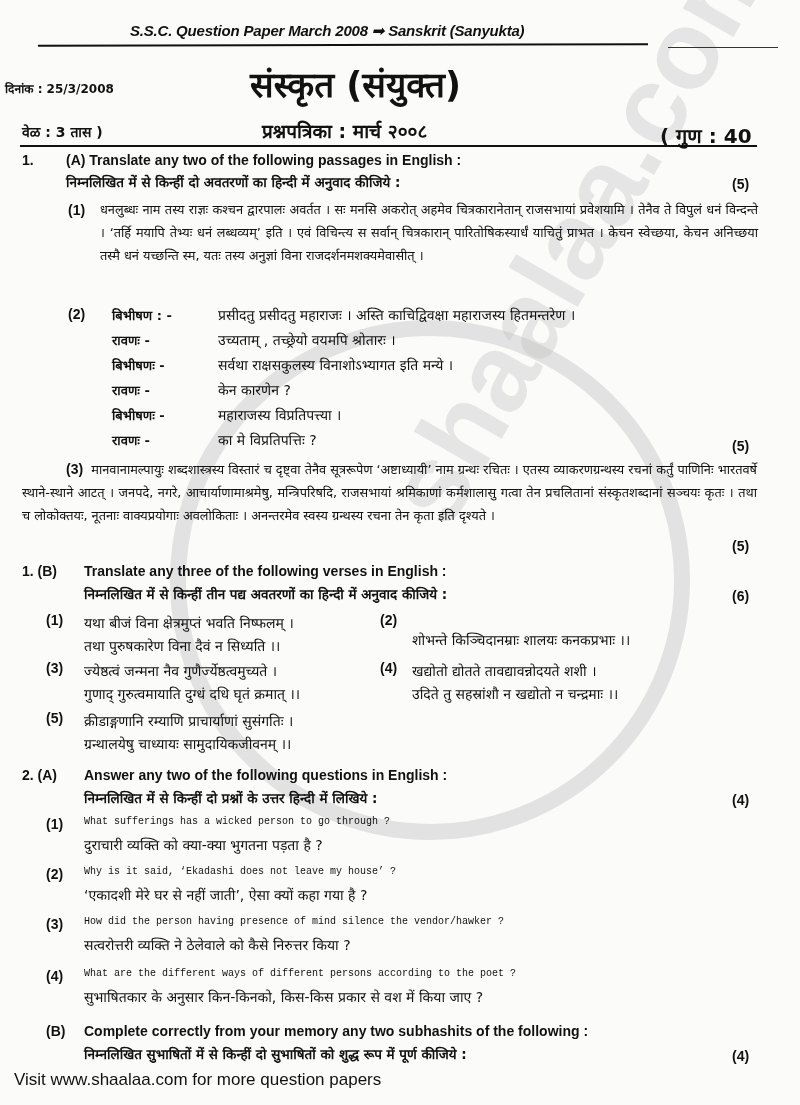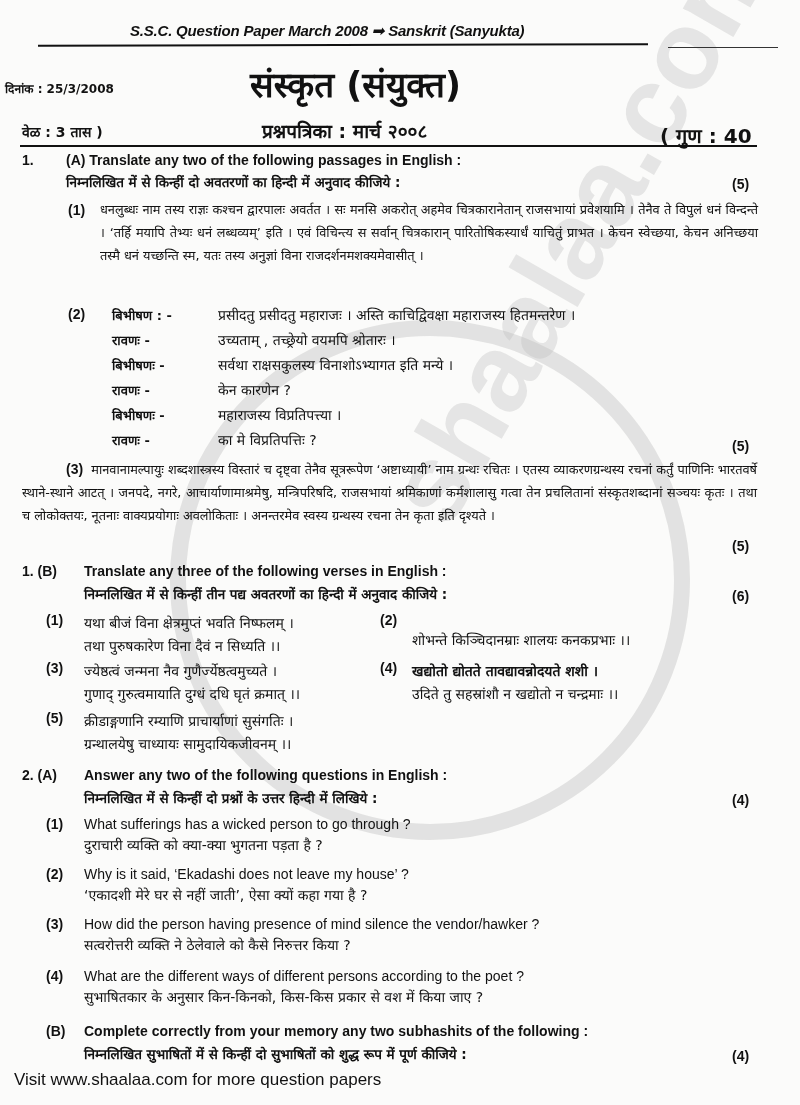--- a/index.html
+++ b/index.html
@@ -16,21 +16,21 @@
   .hdr-line-l { left: 38px; top: 44px; width: 610px; height: 2px; background: #111; transform: rotate(-0.15deg); }
   .hdr-line-r { left: 668px; top: 47px; width: 110px; height: 1px; background: #333; }
   .date { left: 5px; top: 80px; font-size: 12px; font-weight: bold; }
   .title { left: 250px; top: 60px; font-size: 35px; font-weight: bold; }
   .time { left: 22px; top: 122px; font-size: 14px; font-weight: bold; }
   .subtitle { left: 262px; top: 118px; font-size: 19px; font-weight: bold; }
   .marks { left: 660px; top: 122px; font-size: 20px; font-weight: bold; }
   .rule { left: 20px; top: 145px; width: 737px; height: 2px; background: #111; }
   .qno { font-weight: bold; font-family: "Liberation Sans", sans-serif; font-size: 14px; }
   .en { font-family: "Liberation Sans", sans-serif; font-weight: bold; font-size: 14px; }
-  .en-r { font-family: Liberation Sans, sans-serif; font-size: 14px; }
+  .en-r { font-family: Liberation Mono, monospace; font-size: 10px; }
   .hi { font-weight: bold; font-size: 13.5px; }
   .sa { font-size: 14px; }
   .mk { font-family: "Liberation Sans", sans-serif; font-weight: bold; font-size: 14px; }
   .para { left: 66px; width: 690px; font-size: 12.8px; line-height: 23px; text-align: justify; }
   .para3 { left: 22px; width: 735px; font-size: 12.8px; line-height: 23px; text-align: justify; }
   .spk { font-weight: bold; font-size: 13px; }
   .watermark {
     left: 170px; top: 320px; width: 520px; height: 520px; border-radius: 50%;
     border: 16px solid rgba(180,180,180,0.35); box-sizing: border-box;
     clip-path: polygon(0 0, 100% 0, 100% 100%, 0 100%);
@@ -119,21 +119,21 @@
 <div class="abs" style="left:46px; top:660px; width:300px;">
   <div style="display:flex;">
       <span class="qno" style="width:38px;">(3)</span>
       <span class="sa" style="line-height:22px;">ज्येष्ठत्वं जन्मना नैव गुणैर्ज्येष्ठत्वमुच्यते ।</span>
     </div>
   <div style="padding-left:38px; line-height:24px;" class="sa">गुणाद् गुरुत्वमायाति दुग्धं दधि घृतं क्रमात् ।।</div>
 </div>
 <div class="abs" style="left:380px; top:660px; width:340px;">
   <div style="display:flex;">
       <span class="qno" style="width:32px;">(4)</span>
-      <span class="sa" style="line-height:22px;font-weight:bold;">खद्योतो द्योतते तावद्यावन्नोदयते शशी ।</span>
+      <span class="sa" style="line-height:22px;">खद्योतो द्योतते तावद्यावन्नोदयते शशी ।</span>
     </div>
   <div style="padding-left:32px; line-height:24px;" class="sa">उदिते तु सहस्रांशौ न खद्योतो न चन्द्रमाः ।।</div>
 </div>
 <div class="abs" style="left:46px; top:710px; width:340px;">
   <div style="display:flex;">
       <span class="qno" style="width:38px;">(5)</span>
       <span class="sa" style="line-height:22px;">क्रीडाङ्गणानि रम्याणि प्राचार्याणां सुसंगतिः ।</span>
     </div>
   <div style="padding-left:38px; line-height:24px;" class="sa">ग्रन्थालयेषु चाध्यायः सामुदायिकजीवनम् ।।</div>
 </div>

